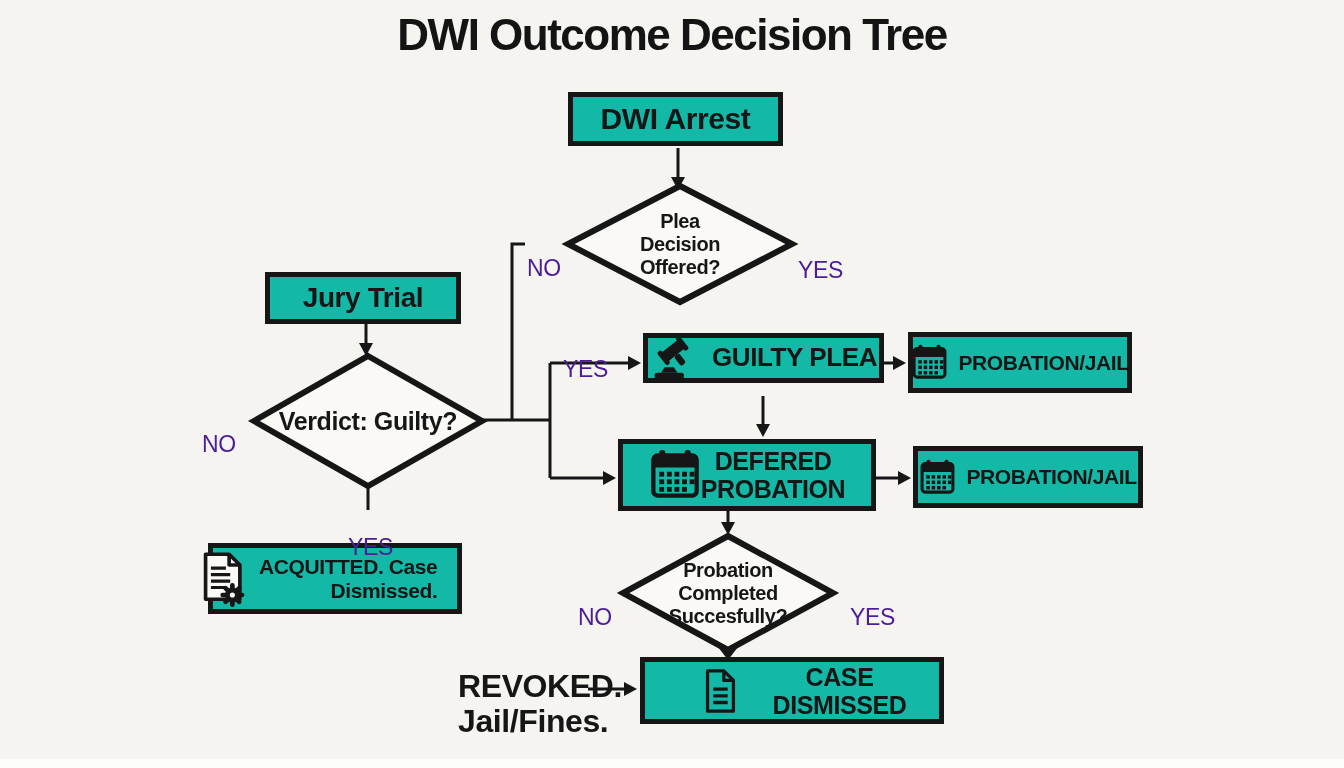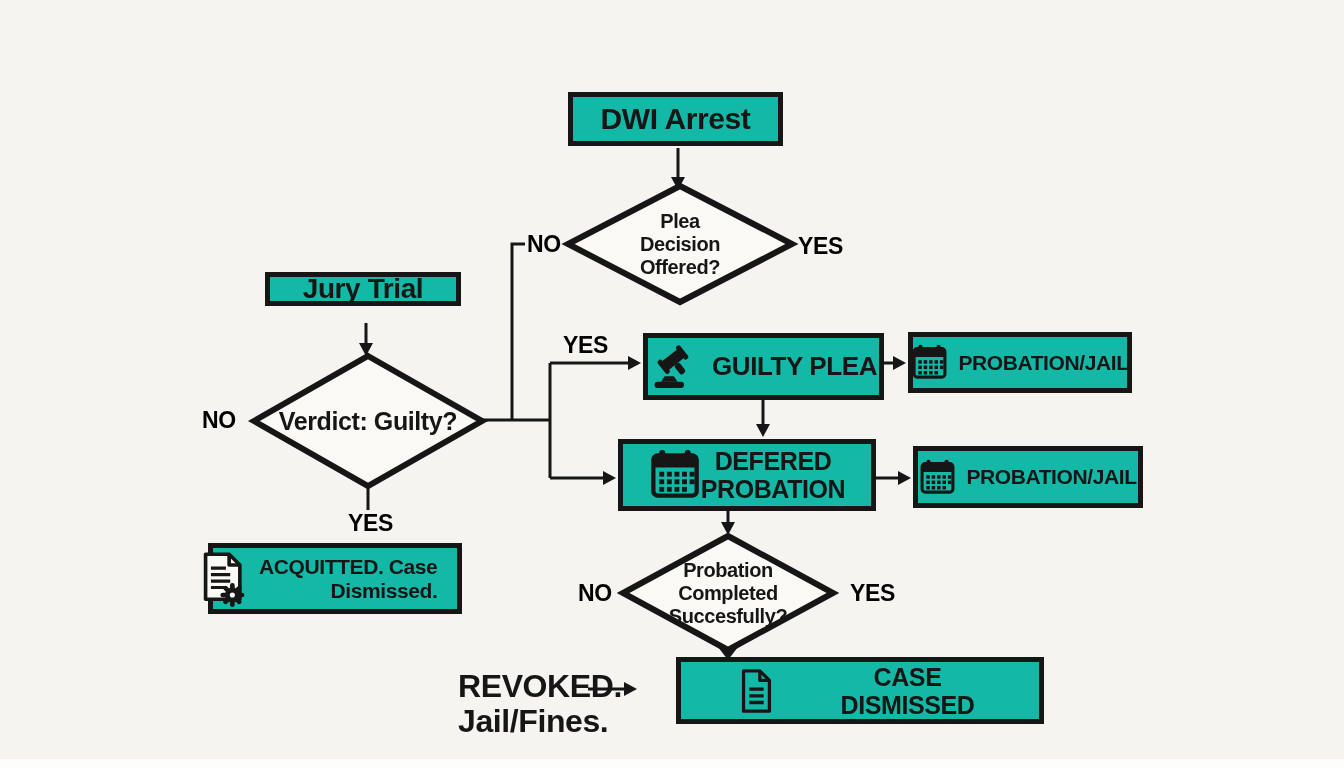--- a/index.html
+++ b/index.html
@@ -25,35 +25,36 @@
   .label {
     font-weight:700; white-space:pre-line; text-align:center;
     letter-spacing:-0.4px; line-height:1.12; color:#161616;
   }
   .dlabel {
     position:absolute; display:flex; align-items:center; justify-content:center;
     font-weight:700; white-space:pre-line; text-align:center;
     letter-spacing:-0.4px; line-height:1.15; color:#161616;
   }
   .edge {
-    position:absolute; font-weight:700; font-size:23px;
-    letter-spacing:-0.3px; color:#000000;
+    position:absolute; font-weight:400; font-size:23px;
+    letter-spacing:-0.3px; color:#4c1d95;margin-top:24px;
   }
   .note {
     position:absolute; font-weight:700; white-space:pre-line;
     text-align:center; letter-spacing:-0.4px; line-height:1.1; color:#161616;
   }
   .icn { flex:none; display:block; }
   .bottom-strip { position:absolute; left:0; bottom:0; width:100%; height:9px; background:#fdfdfb; }
 </style>
 </head>
 <body>
 
 <div class="stage">
 
+  <div class="title">DWI Outcome Decision Tree</div>
 
   <svg class="wires" width="1344" height="768" viewBox="0 0 1344 768">
 
     <polygon class="diamond" points="680,186 792,244 680,302 568,244"></polygon>
     <polygon class="diamond" points="368,356 482,421 368,486 254,421"></polygon>
     <polygon class="diamond" points="728,536 833,593 728,650 623,593"></polygon>
 
     <path class="ln" d="M678,148 V180"></path>
     <polygon class="ah" points="678,190 671,177 685,177"></polygon>
 
@@ -89,25 +90,25 @@
     <path class="ln" d="M588,689 H625"></path>
     <polygon class="ah" points="637,689 624,682 624,696"></polygon>
 
     <path class="ln" d="M368,487 V510"></path>
   </svg>
 
   <div class="box" style="left:568px; top:92px; width:215px; height:54px;">
     <span class="label" style="font-size:30px;">DWI Arrest</span>
   </div>
 
-  <div class="box" style="left:265px; top:272px; width:196px; height:34px;justify-content:center;">
+  <div class="box" style="left:265px; top:272px; width:196px; height:52px;justify-content:center;">
     <span class="label" style="font-size:28px;">Jury Trial</span>
   </div>
 
-  <div class="box" style="left:643px; top:333px; width:241px; height:67px; gap:18px;">
+  <div class="box" style="left:643px; top:333px; width:241px; height:50px; gap:18px;">
     <svg class="icn" width="44" height="44" viewBox="0 0 48 48">
       <g fill="#161616">
         <rect x="5" y="40" width="32" height="7" rx="3"></rect>
         <path d="M12 40 L16 34 H26 L30 40 Z"></path>
         <g transform="rotate(-38 25 16)">
           <rect x="13" y="10" width="24" height="12" rx="2"></rect>
           <rect x="9.5" y="7" width="5.5" height="18" rx="2.5"></rect>
           <rect x="35" y="7" width="5.5" height="18" rx="2.5"></rect>
           <rect x="21.5" y="22" width="7" height="13" rx="2.5"></rect>
         </g>
@@ -194,21 +195,21 @@
           <rect x="9.5" y="35" width="4.5" height="4.5"></rect>
             <rect x="16.5" y="35" width="4.5" height="4.5"></rect>
             <rect x="23.5" y="35" width="4.5" height="4.5"></rect>
             <rect x="30.5" y="35" width="4.5" height="4.5"></rect>
         </g>
       </g>
     </svg>
     <span class="label" style="font-size:21px;">PROBATION/JAIL</span>
   </div>
 
-  <div class="box" style="left:676px; top:657px; width:368px; height:67px; justify-content:flex-start; padding-left:55px;">
+  <div class="box" style="left:640px; top:657px; width:304px; height:67px; justify-content:flex-start; padding-left:55px;">
     <svg class="icn" width="40" height="46" viewBox="0 0 40 48">
       <g stroke="#161616" stroke-width="3.4" fill="none" stroke-linejoin="round">
         <path d="M7 3 H24 L34 13 V45 H7 Z"></path>
         <path d="M24 3 V13 H34"></path>
         <path d="M13 22 H28 M13 29 H28 M13 36 H28"></path>
       </g>
     </svg>
     <span class="label" style="font-size:25px; flex:1;">CASE
 DISMISSED</span>
   </div>

